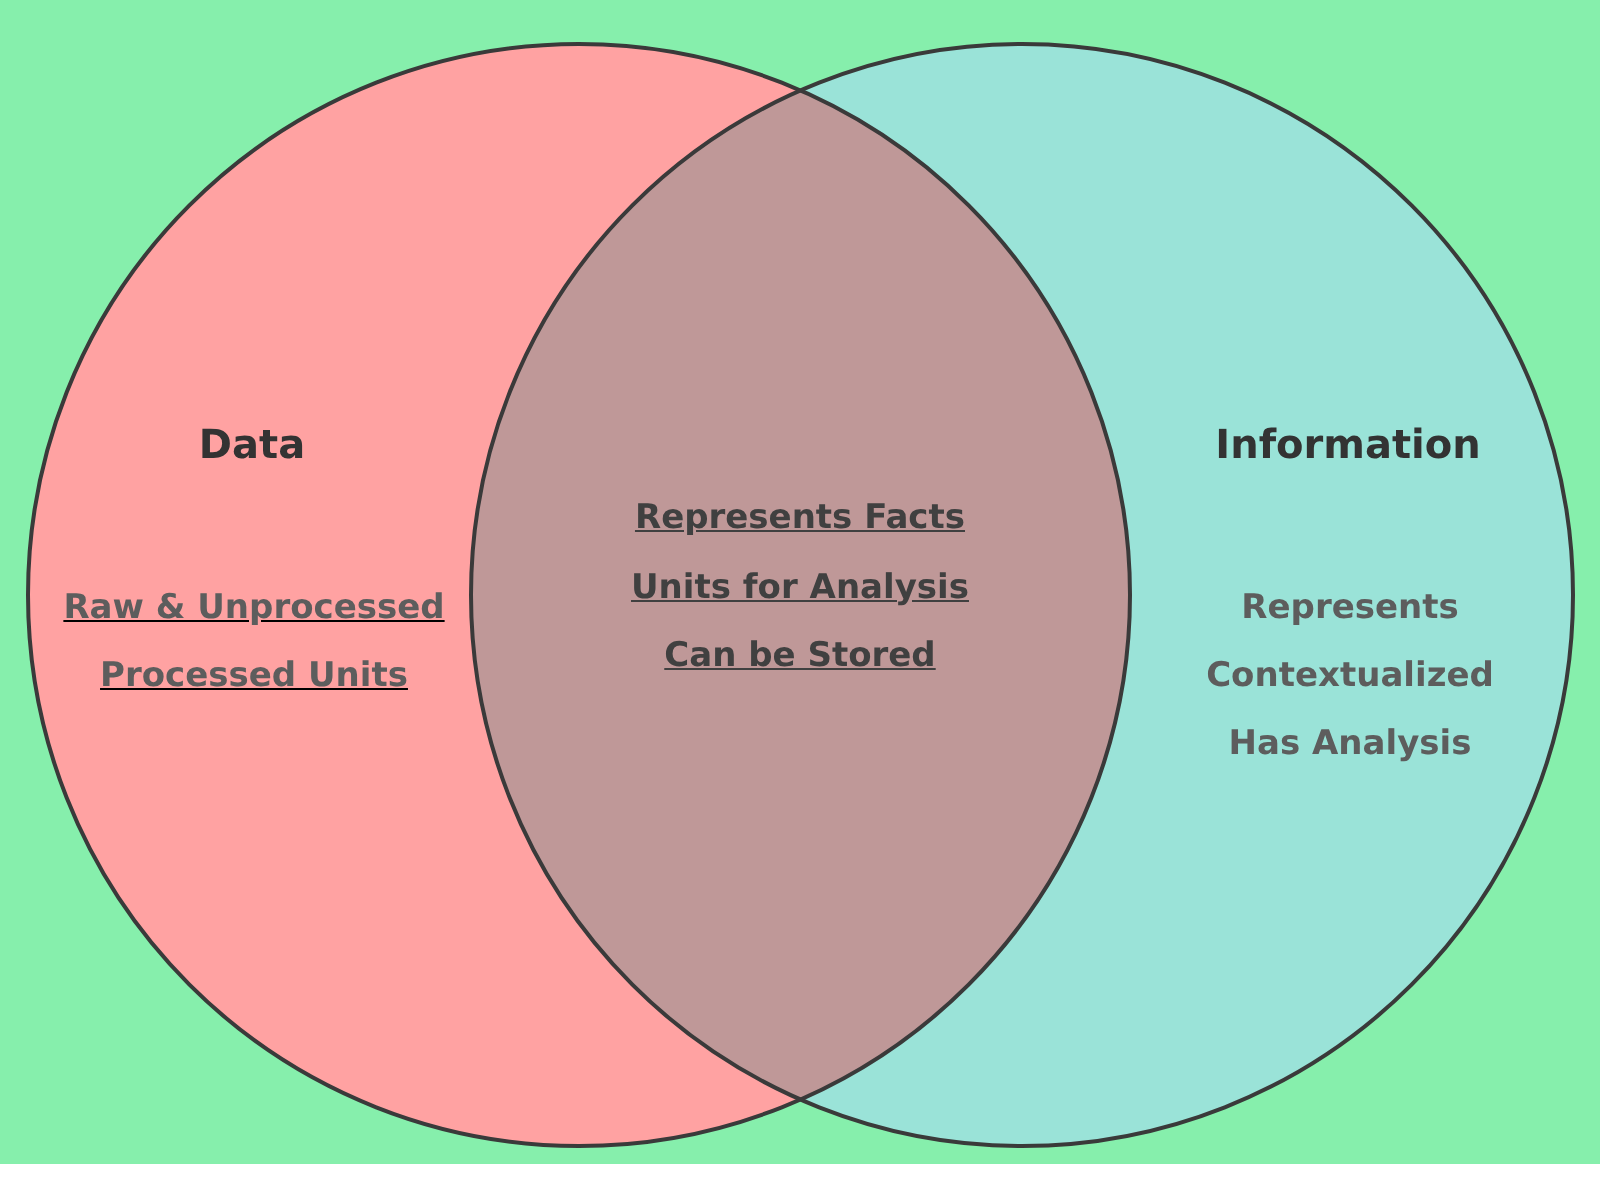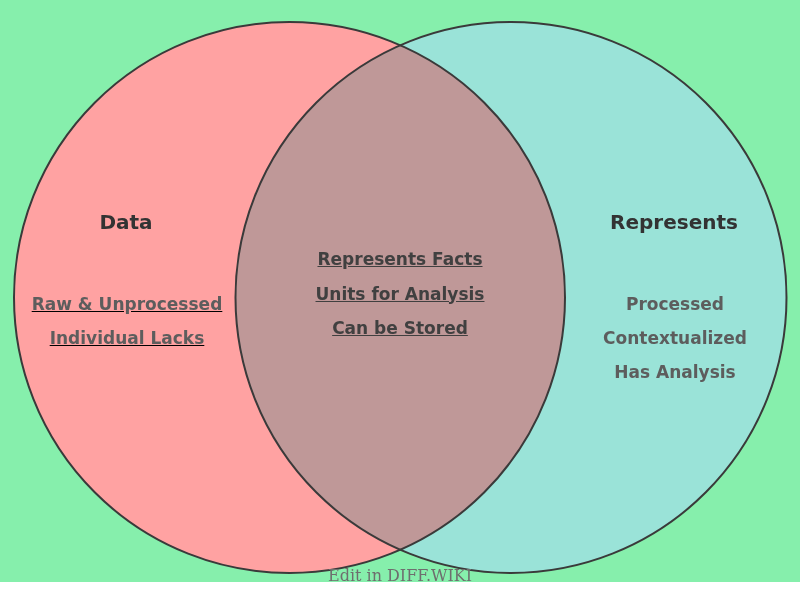--- a/index.html
+++ b/index.html
@@ -77,34 +77,33 @@
     </defs>
     <circle cx="289.5" cy="297.5" r="275.5" fill="#FFA2A2"></circle>
     <circle cx="511" cy="297.5" r="275.5" fill="#9AE3D8"></circle>
     <circle cx="511" cy="297.5" r="275.5" clip-path="url(#leftClip)" fill="#BF9898"></circle>
     <circle cx="289.5" cy="297.5" r="275.5" fill="none" stroke-width="2" stroke="#3A3A3A"></circle>
     <circle cx="511" cy="297.5" r="275.5" fill="none" stroke-width="2" stroke="#3A3A3A"></circle>
   </svg>
 
   <div class="label circle-title" style="left:126px; top:210px;">Data</div>
 
-  <div class="label circle-title" style="left:674px; top:210px;">Represents</div>
+  <div class="label circle-title" style="left:674px; top:210px;">Information</div>
 
   <div class="attr-list side-list" style="left:127px; top:287px;text-decoration:underline;">
     <div class="item">Raw &amp; Unprocessed</div>
-    <div class="item">Individual Lacks</div>
+    <div class="item">Processed Units</div>
   </div>
 
   <div class="attr-list center-list" style="left:400px; top:242px;">
     <div class="item">Represents Facts</div>
     <div class="item">Units for Analysis</div>
     <div class="item">Can be Stored</div>
   </div>
 
   <div class="attr-list side-list" style="left:675px; top:287px;">
-    <div class="item">Processed</div>
+    <div class="item">Represents</div>
     <div class="item">Contextualized</div>
     <div class="item">Has Analysis</div>
   </div>
 
-  <a class="footer-credit">Edit in DIFF.WIKI</a>
 
 </div>
 
 </body></html>

